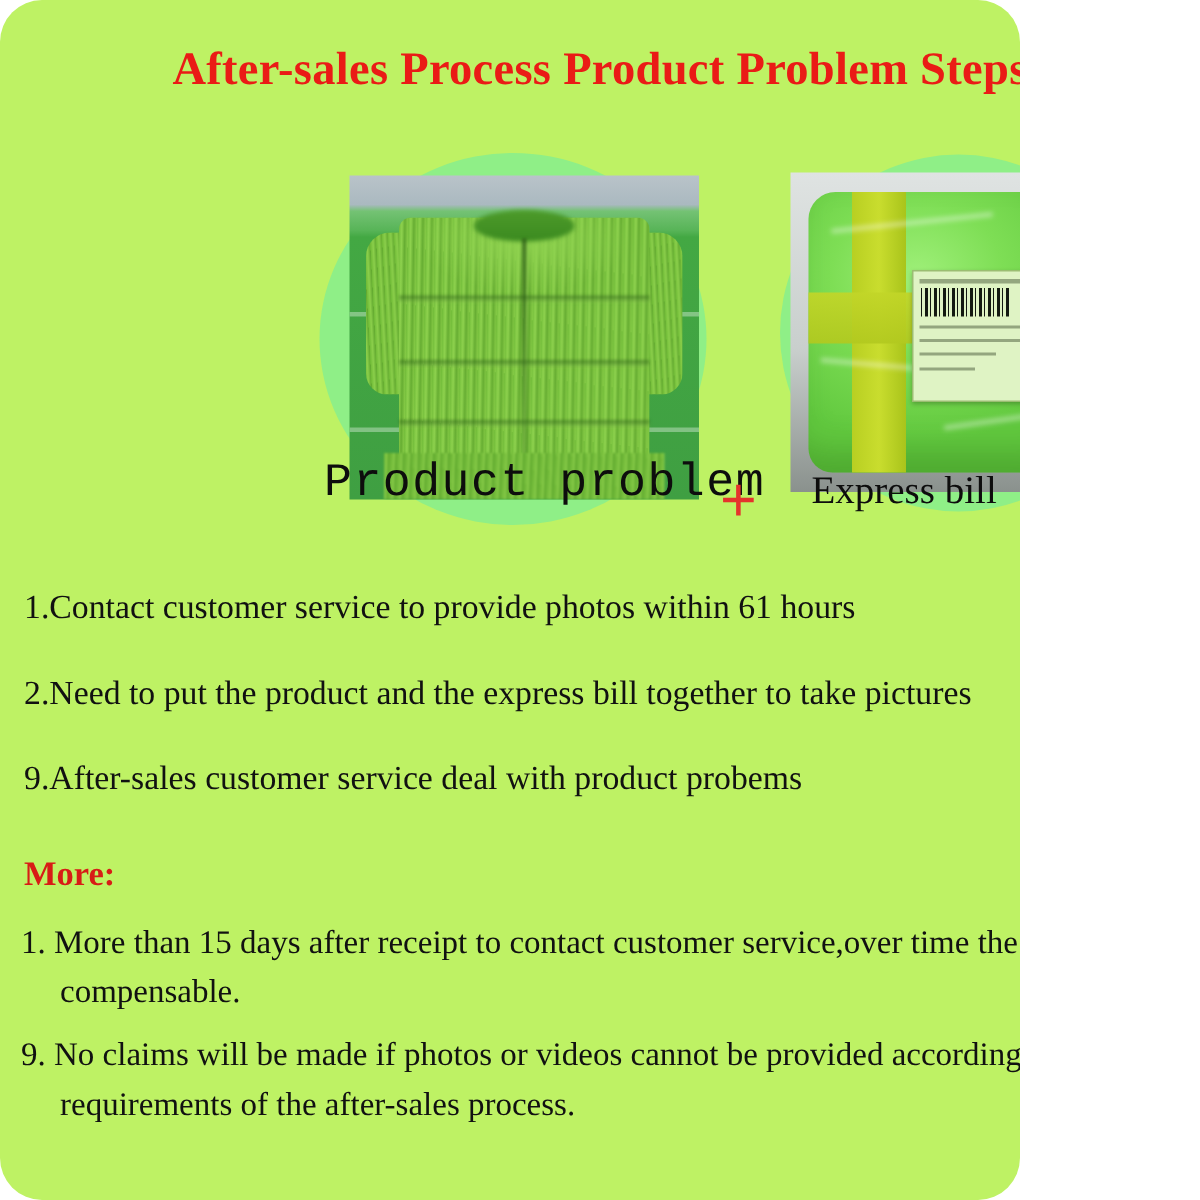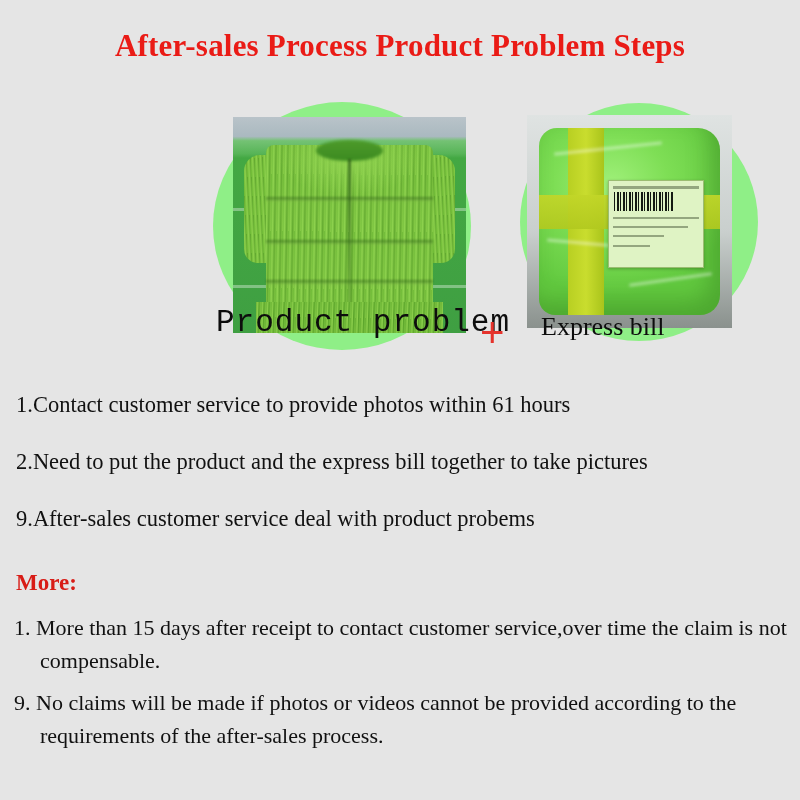--- a/index.html
+++ b/index.html
@@ -2,25 +2,26 @@
 <html><head>
 <meta charset="utf-8">
 <style>
   html, body {
     margin: 0;
     padding: 0;
     background: #ffffff;
   }
   #page {
     position: relative;
-    width: 800px;
+    width: 680px;
     height: 800px;
-    background: #e5e5e5;
+    background: #bef264;
     overflow: hidden;
     font-family: "Liberation Serif", "DejaVu Serif", serif;
+    border-radius: 28px;
   }
 
   
   .title {
     position: absolute;
     top: 28px;
     left: 0;
     width: 800px;
     text-align: center;
     font-family: "Liberation Serif", "DejaVu Serif", serif;

